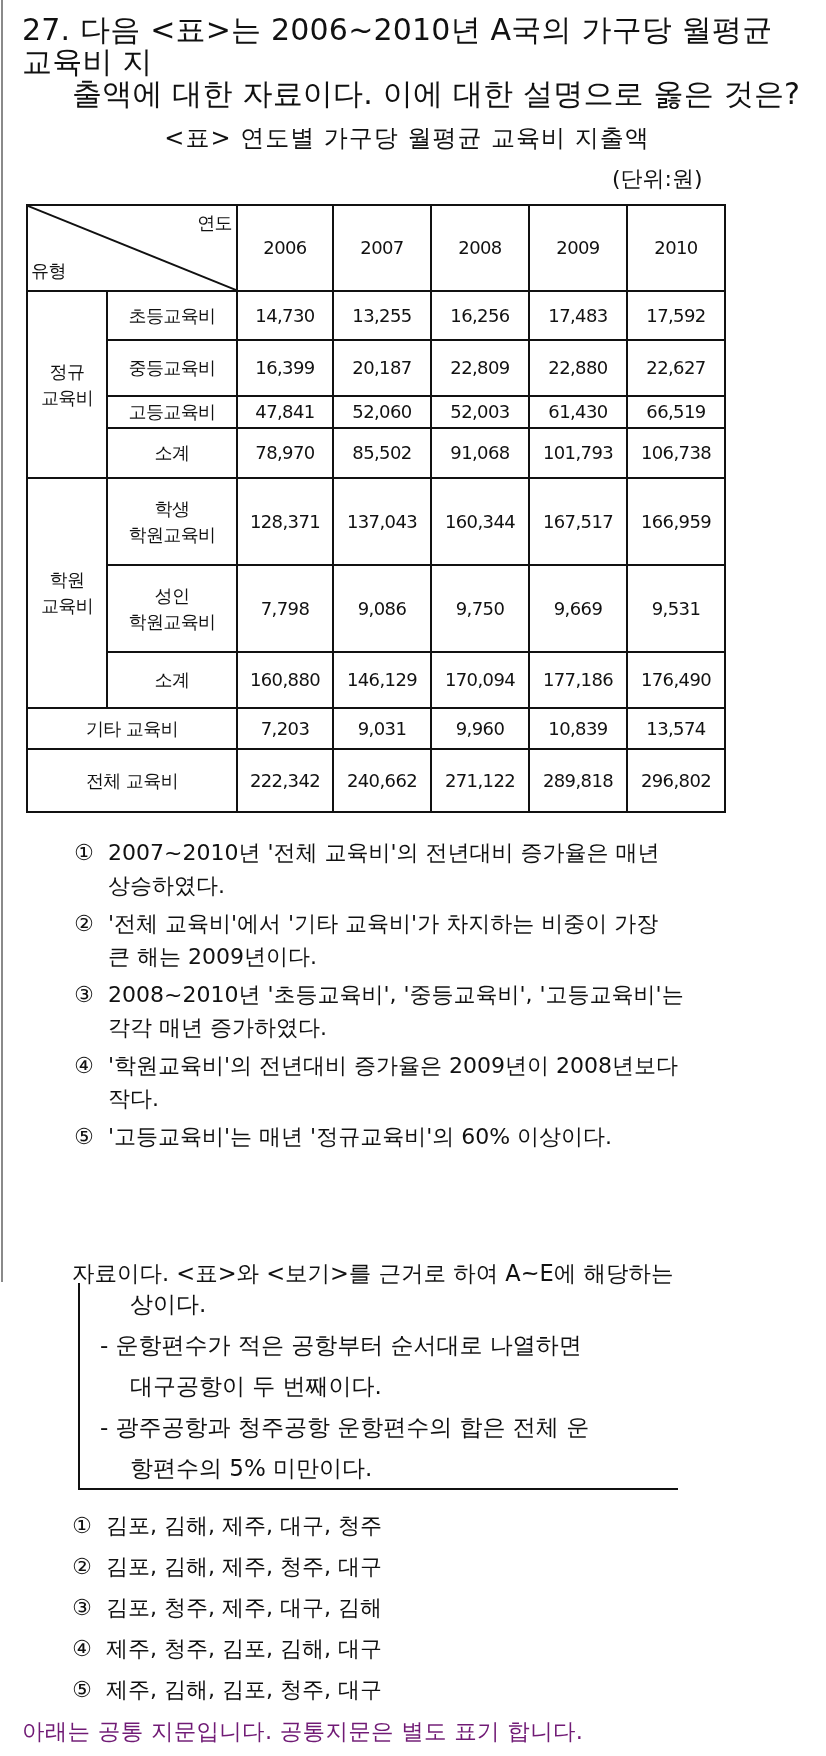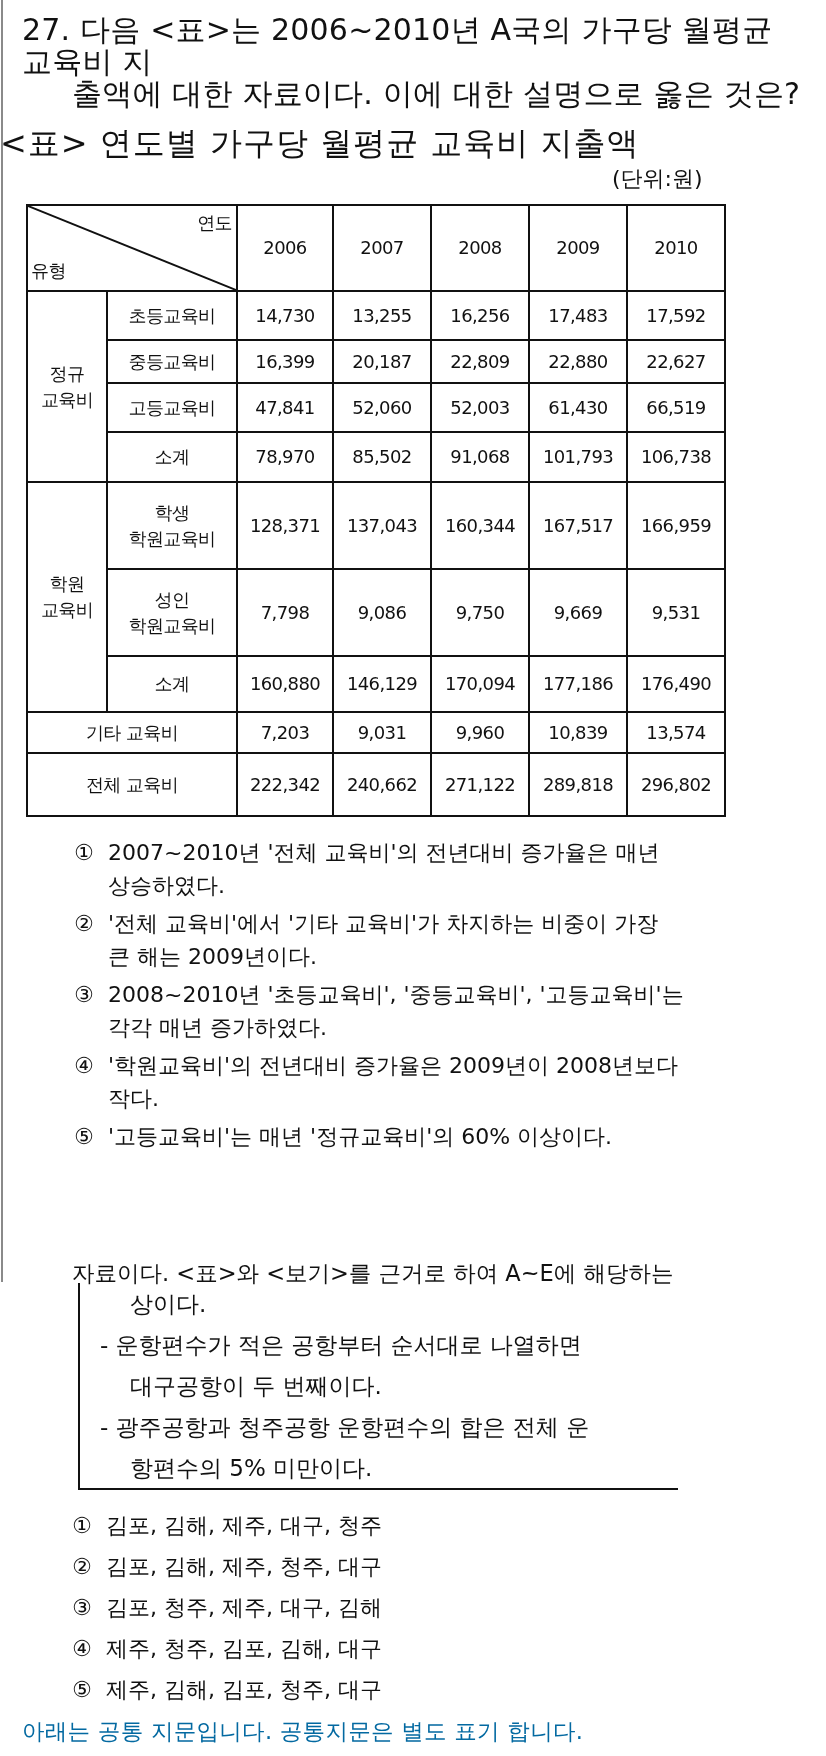--- a/index.html
+++ b/index.html
@@ -9,22 +9,22 @@
   }
   .page-left-border {
     position: absolute; left: 1px; top: 0; width: 2px; height: 1282px; background: #8a8a8a;
   }
   .q-head {
     position: absolute; left: 22px; top: 14px; width: 790px;
     font-size: 30px; line-height: 32px; letter-spacing: 0.2px;
   }
   .q-head .line2 { padding-left: 50px; display: block; }
   .table-title {
-    position: absolute; left: 0; top: 122px; width: 826px; text-align: left;
-    font-size: 32px; letter-spacing: 1px; padding-right: 12px; box-sizing: border-box;
+    position: absolute; left: 0; top: 122px; width: 826px; text-align: center;
+    font-size: 24px; letter-spacing: 1px; padding-right: 12px; box-sizing: border-box;
   }
   .unit {
     position: absolute; left: 612px; top: 164px; font-size: 22px;
   }
   table.data {
     position: absolute; left: 26px; top: 204px;
     border-collapse: collapse; table-layout: fixed;
     font-size: 18px; letter-spacing: -0.6px;
   }
   table.data td {
@@ -53,21 +53,21 @@
   .box-lines {
     position: absolute; left: 100px; top: 1284px; font-size: 23px; line-height: 41px;
   }
   .box-lines .ind { padding-left: 30px; display: block; }
   .box-lines .dash { display: block; }
   .answers {
     position: absolute; left: 72px; top: 1505px; font-size: 22px; line-height: 41px;
   }
   .answers .choice { margin-bottom: 0; }
   .notice {
-    position: absolute; left: 22px; top: 1716px; color: #0369a1; font-size: 22.5px;
+    position: absolute; left: 22px; top: 1716px; color: #701a75; font-size: 22.5px;
     letter-spacing: 0.3px;
   }
 </style>
 </head>
 <body>
 
 <div class="page-left-border"></div>
 
 <div class="q-head">
   <span>27.</span>
@@ -109,29 +109,29 @@
       <span>정규</span><br>
       <span>교육비</span>
     </td>
     <td>초등교육비</td>
     <td>14,730</td>
     <td>13,255</td>
     <td>16,256</td>
     <td>17,483</td>
     <td>17,592</td>
   </tr>
-  <tr style="height:43px">
+  <tr style="height:56px">
     <td>중등교육비</td>
     <td>16,399</td>
     <td>20,187</td>
     <td>22,809</td>
     <td>22,880</td>
     <td>22,627</td>
   </tr>
-  <tr style="height:49px">
+  <tr style="height:32px">
     <td>고등교육비</td>
     <td>47,841</td>
     <td>52,060</td>
     <td>52,003</td>
     <td>61,430</td>
     <td>66,519</td>
   </tr>
   <tr style="height:50px">
     <td>소계</td>
     <td>78,970</td>

